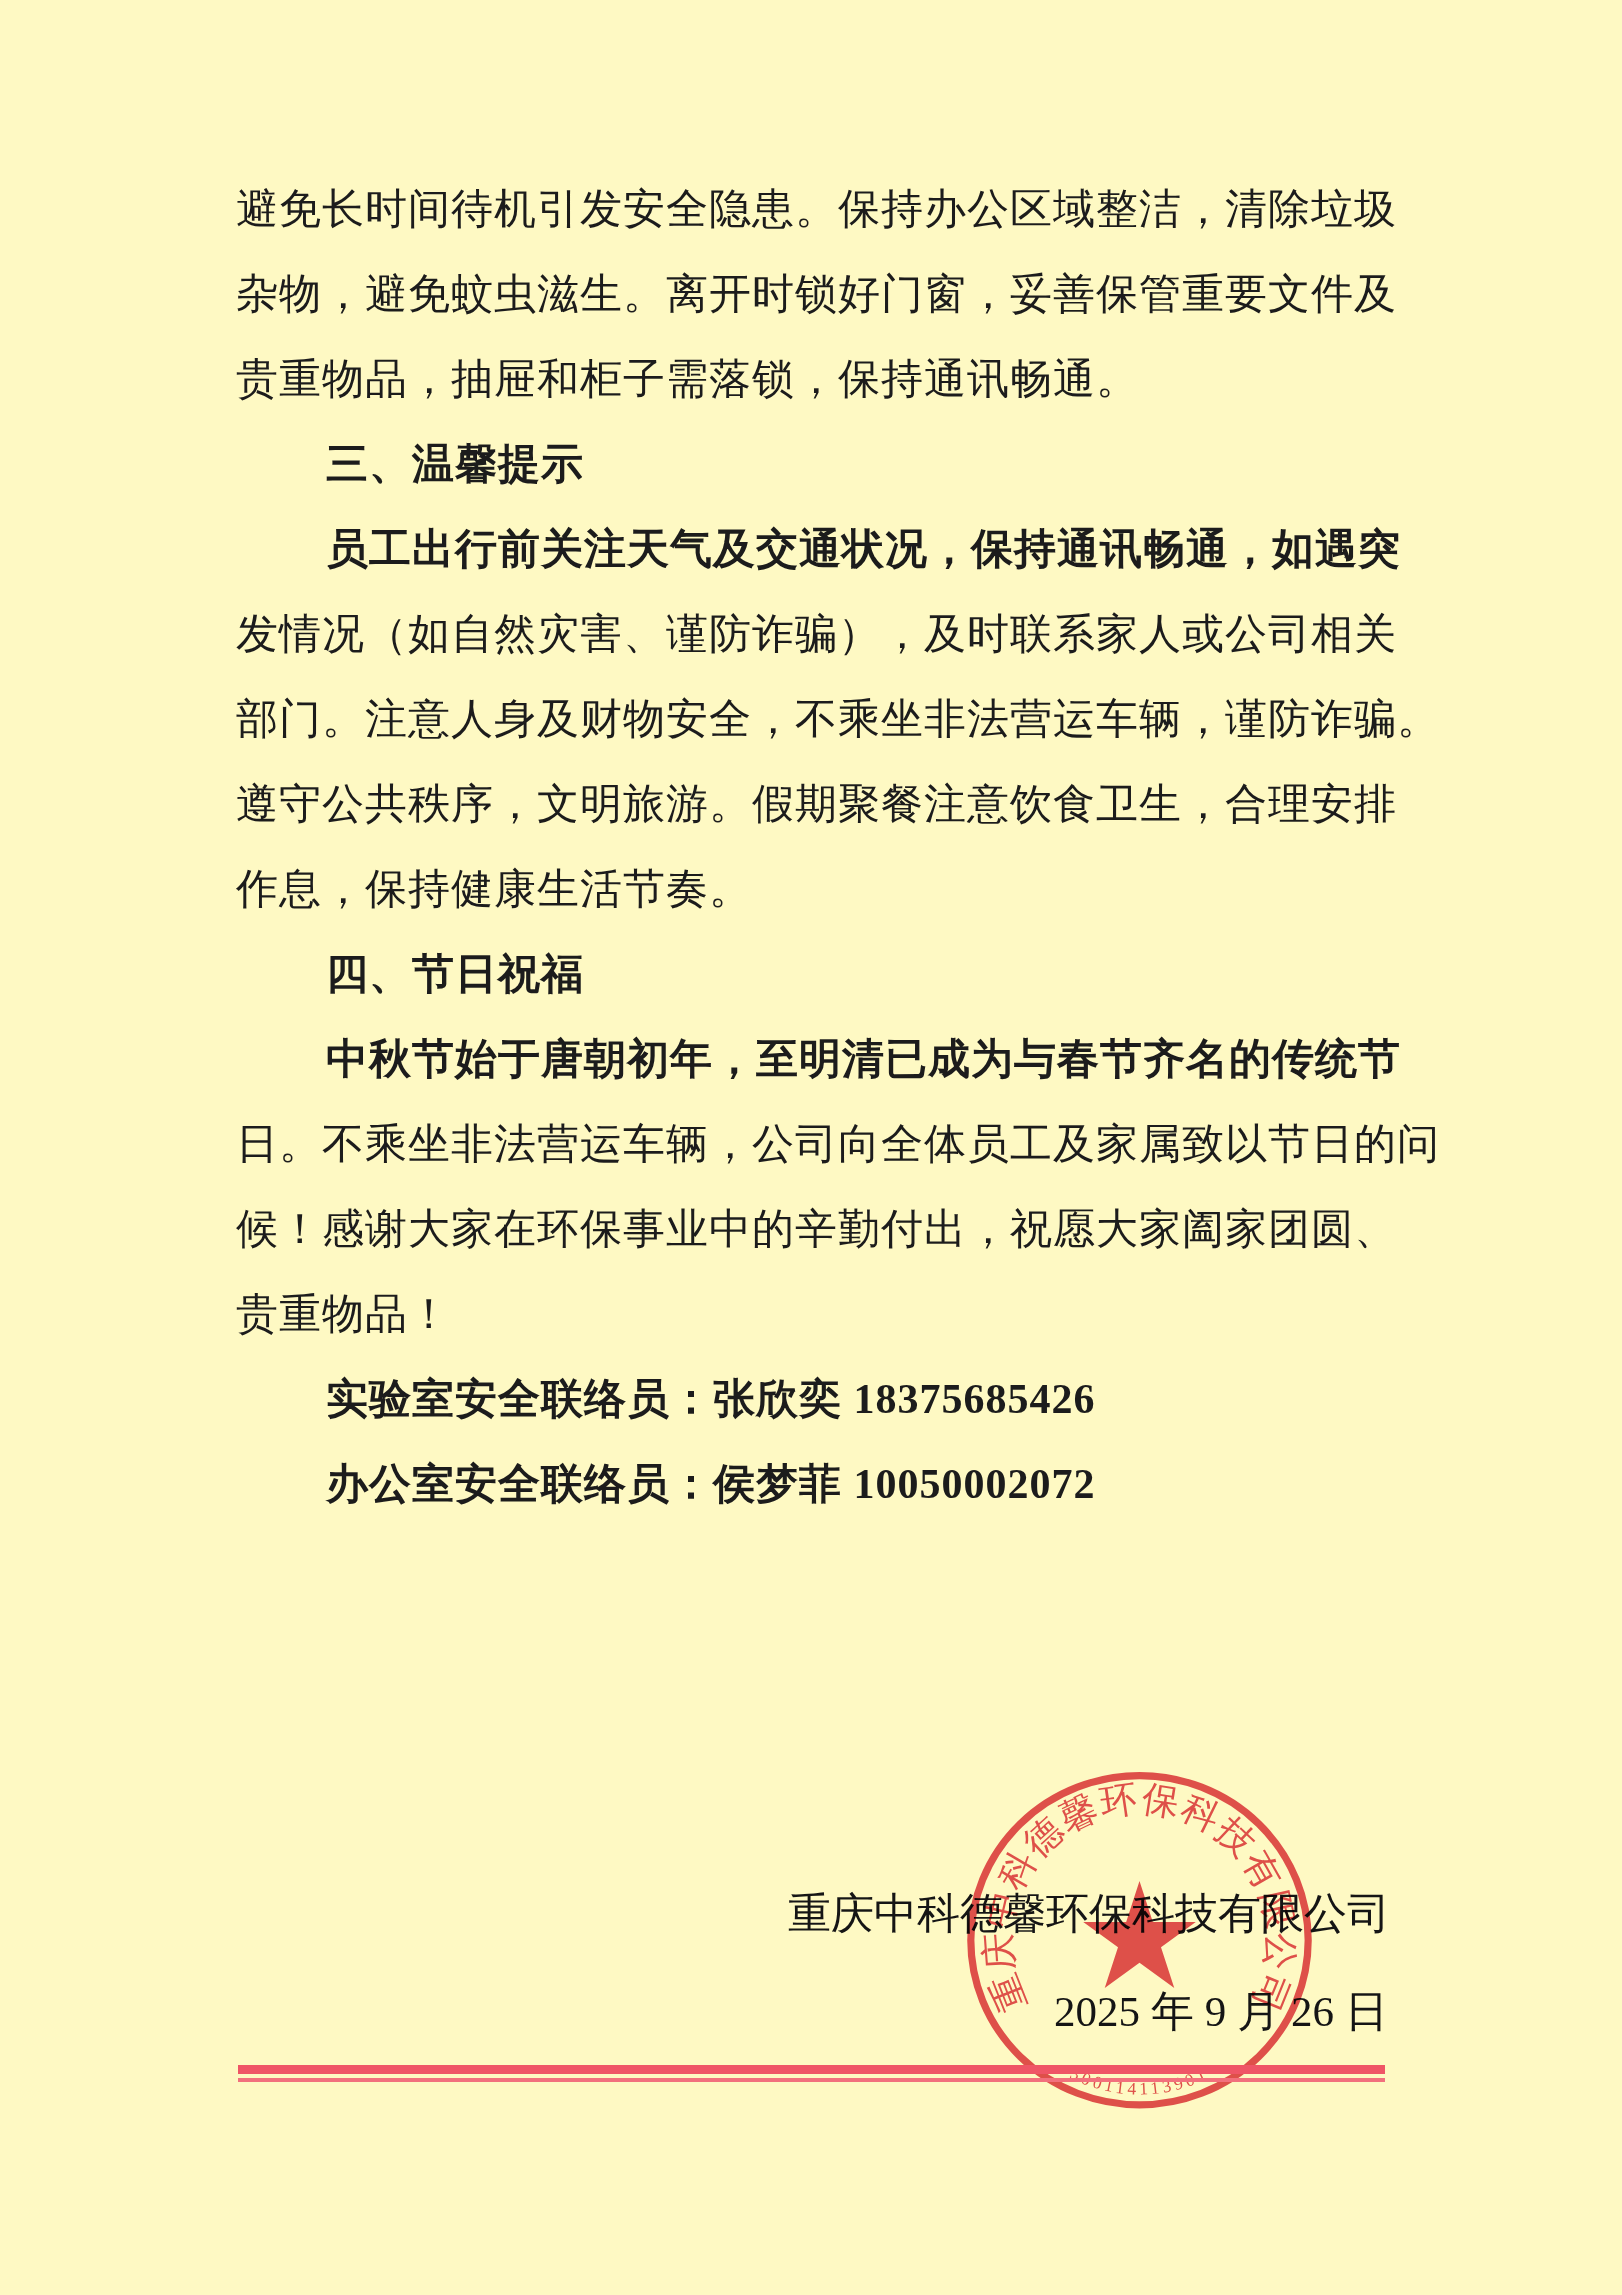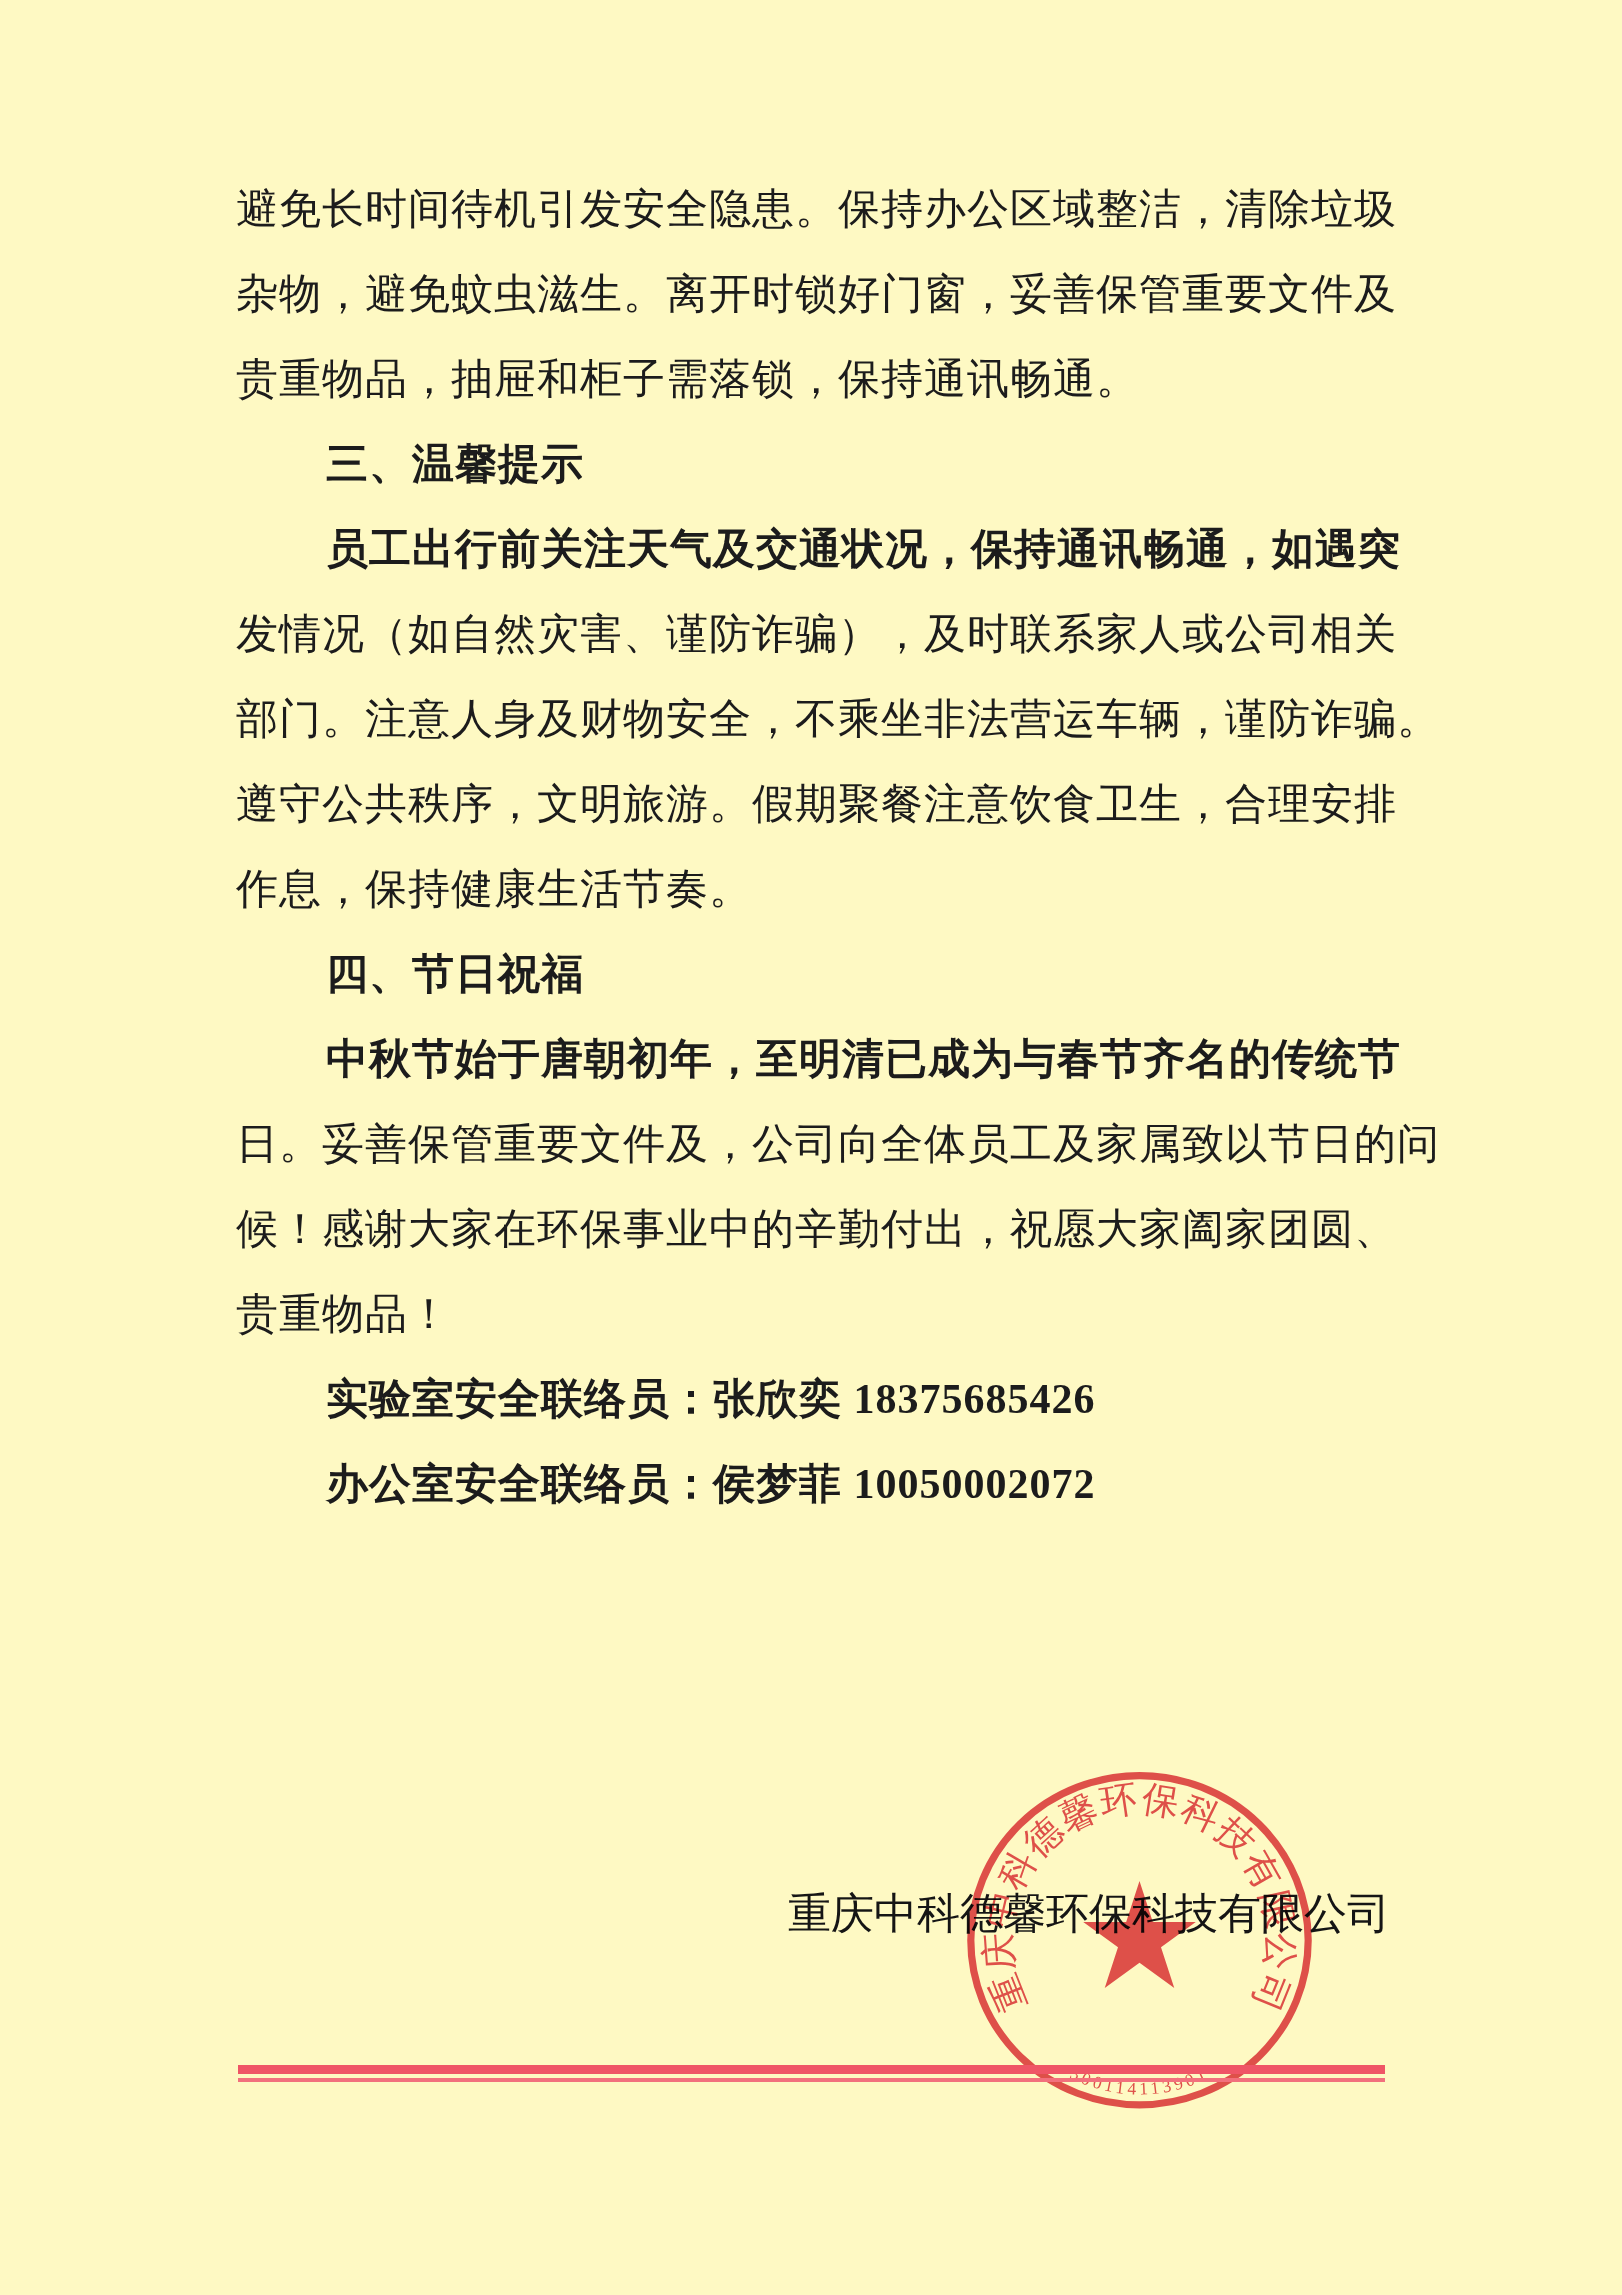--- a/index.html
+++ b/index.html
@@ -87,31 +87,39 @@
     <div class="text-line">杂物，避免蚊虫滋生。离开时锁好门窗，妥善保管重要文件及</div>
     <div class="text-line">贵重物品，抽屉和柜子需落锁，保持通讯畅通。</div>
     <div class="text-line indent">三、温馨提示</div>
     <div class="text-line indent">员工出行前关注天气及交通状况，保持通讯畅通，如遇突</div>
     <div class="text-line">发情况（如自然灾害、谨防诈骗），及时联系家人或公司相关</div>
     <div class="text-line">部门。注意人身及财物安全，不乘坐非法营运车辆，谨防诈骗。</div>
     <div class="text-line">遵守公共秩序，文明旅游。假期聚餐注意饮食卫生，合理安排</div>
     <div class="text-line">作息，保持健康生活节奏。</div>
     <div class="text-line indent">四、节日祝福</div>
     <div class="text-line indent">中秋节始于唐朝初年，至明清已成为与春节齐名的传统节</div>
-    <div class="text-line">日。妥善保管重要文件及，公司向全体员工及家属致以节日的问</div>
+    <div class="text-line">日。不乘坐非法营运车辆，公司向全体员工及家属致以节日的问</div>
     <div class="text-line">候！感谢大家在环保事业中的辛勤付出，祝愿大家阖家团圆、</div>
     <div class="text-line">贵重物品！</div>
     <div class="text-line indent">实验室安全联络员：张欣奕 18375685426</div>
     <div class="text-line indent">办公室安全联络员：侯梦菲 10050002072</div>
   </div>
 
   <div class="signature-block">
 
     <div class="company-name">重庆中科德馨环保科技有限公司</div>
 
+    <div class="date-line">
+      <span>2025</span>
+      <span>年</span>
+      <span>9</span>
+      <span>月</span>
+      <span>26</span>
+      <span>日</span>
+    </div>
 
     <svg class="seal" viewBox="0 0 682 665" xmlns="http://www.w3.org/2000/svg">
       <defs>
         <path id="ringPath" d="M 124.5 456 A 250 250 0 1 1 557.5 456" fill="none"></path>
         <path id="serialPath" d="M 200.2 595.9 A 300 300 0 0 0 481.8 595.9" fill="none"></path>
       </defs>
       <ellipse cx="341" cy="331" rx="328" ry="320" fill="none" stroke="#dc3f4d" stroke-width="14"></ellipse>
       <polygon fill="#dc3f4d" points="341,216 366.9,295.4 450.4,295.5 382.8,344.6 408.6,424.0 341,375 273.4,424.0 299.2,344.6 231.6,295.5 315.1,295.4"></polygon>
       <text fill="#dc3f4d" font-size="72" letter-spacing="3">
         <textPath href="#ringPath" startOffset="0">重庆中科德馨环保科技有限公司</textPath>

